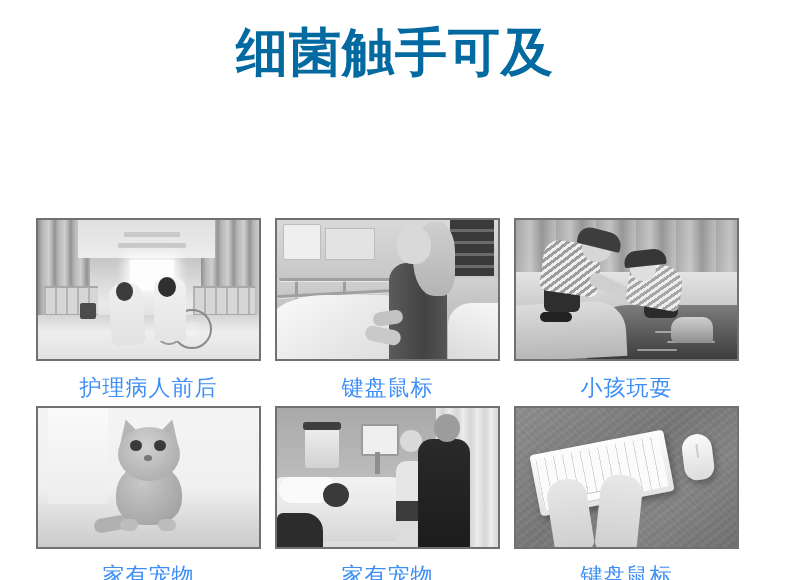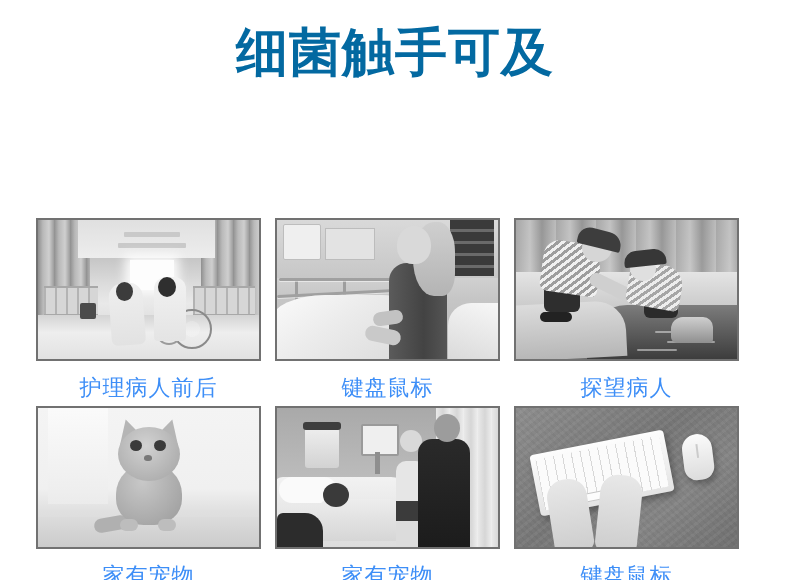--- a/index.html
+++ b/index.html
@@ -531,21 +531,21 @@
           <div class="kid1-head"></div>
           <div class="kid1-cap"></div>
           <div class="kid1-arm"></div>
           <div class="sandal"></div>
           <div class="kid2-leg"></div>
           <div class="kid2-body"></div>
           <div class="kid2-head"></div>
           <div class="kid2-cap"></div>
         </div>
       </div>
-      <div class="caption">探望病人</div>
+      <div class="caption">小孩玩耍</div>
     </div>
 
     <div class="card">
       <div class="thumb">
         <div class="scene s-cat">
           <div class="winhaze"></div>
           <div class="table-edge"></div>
           <div class="tail"></div>
           <div class="body"></div>
           <div class="paw-l"></div>

